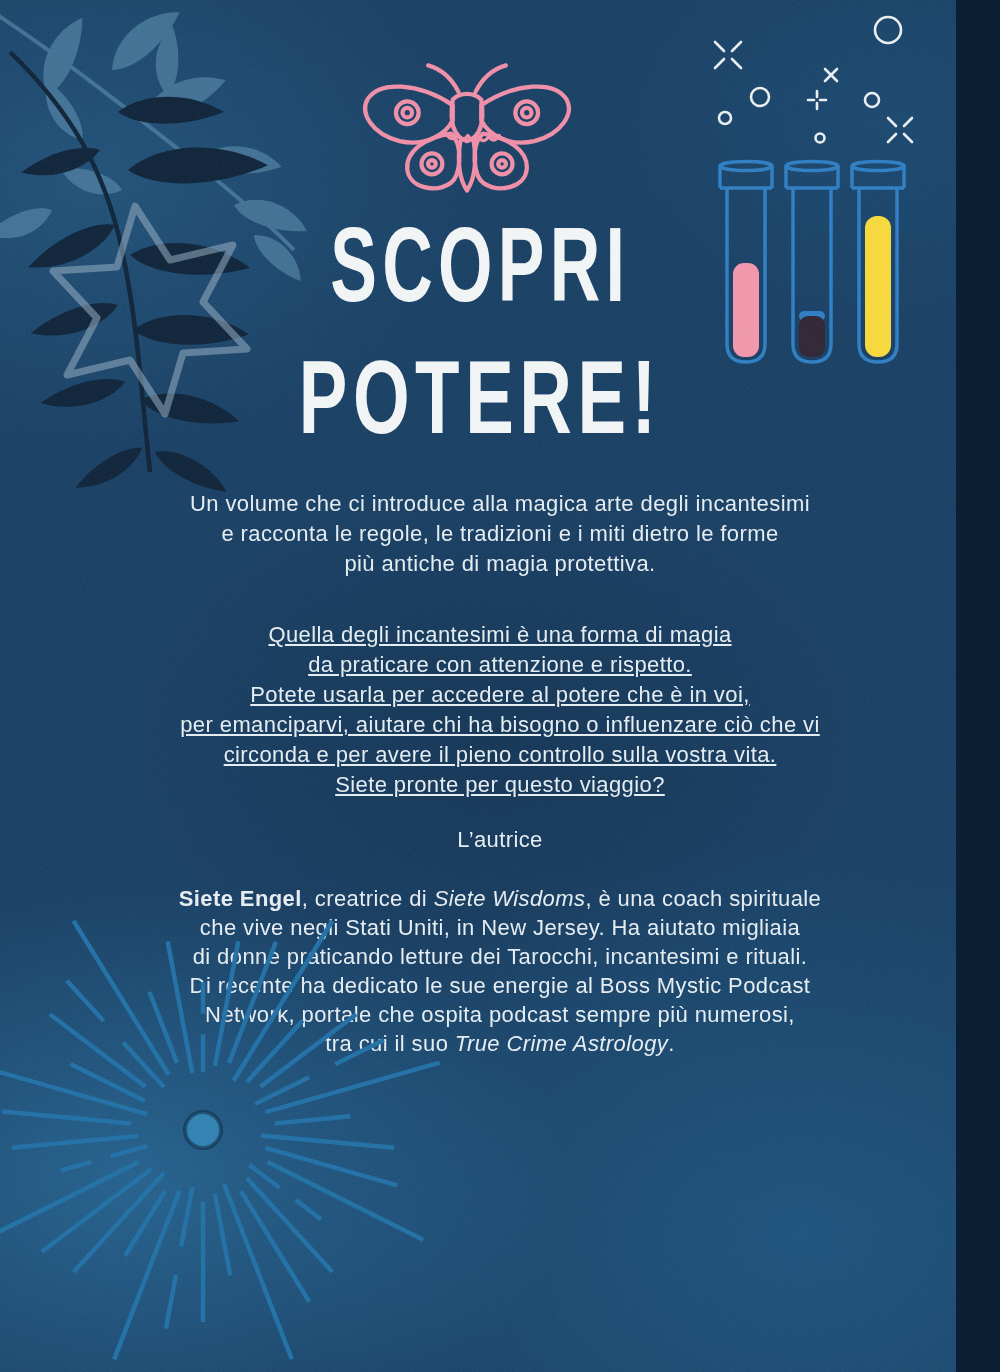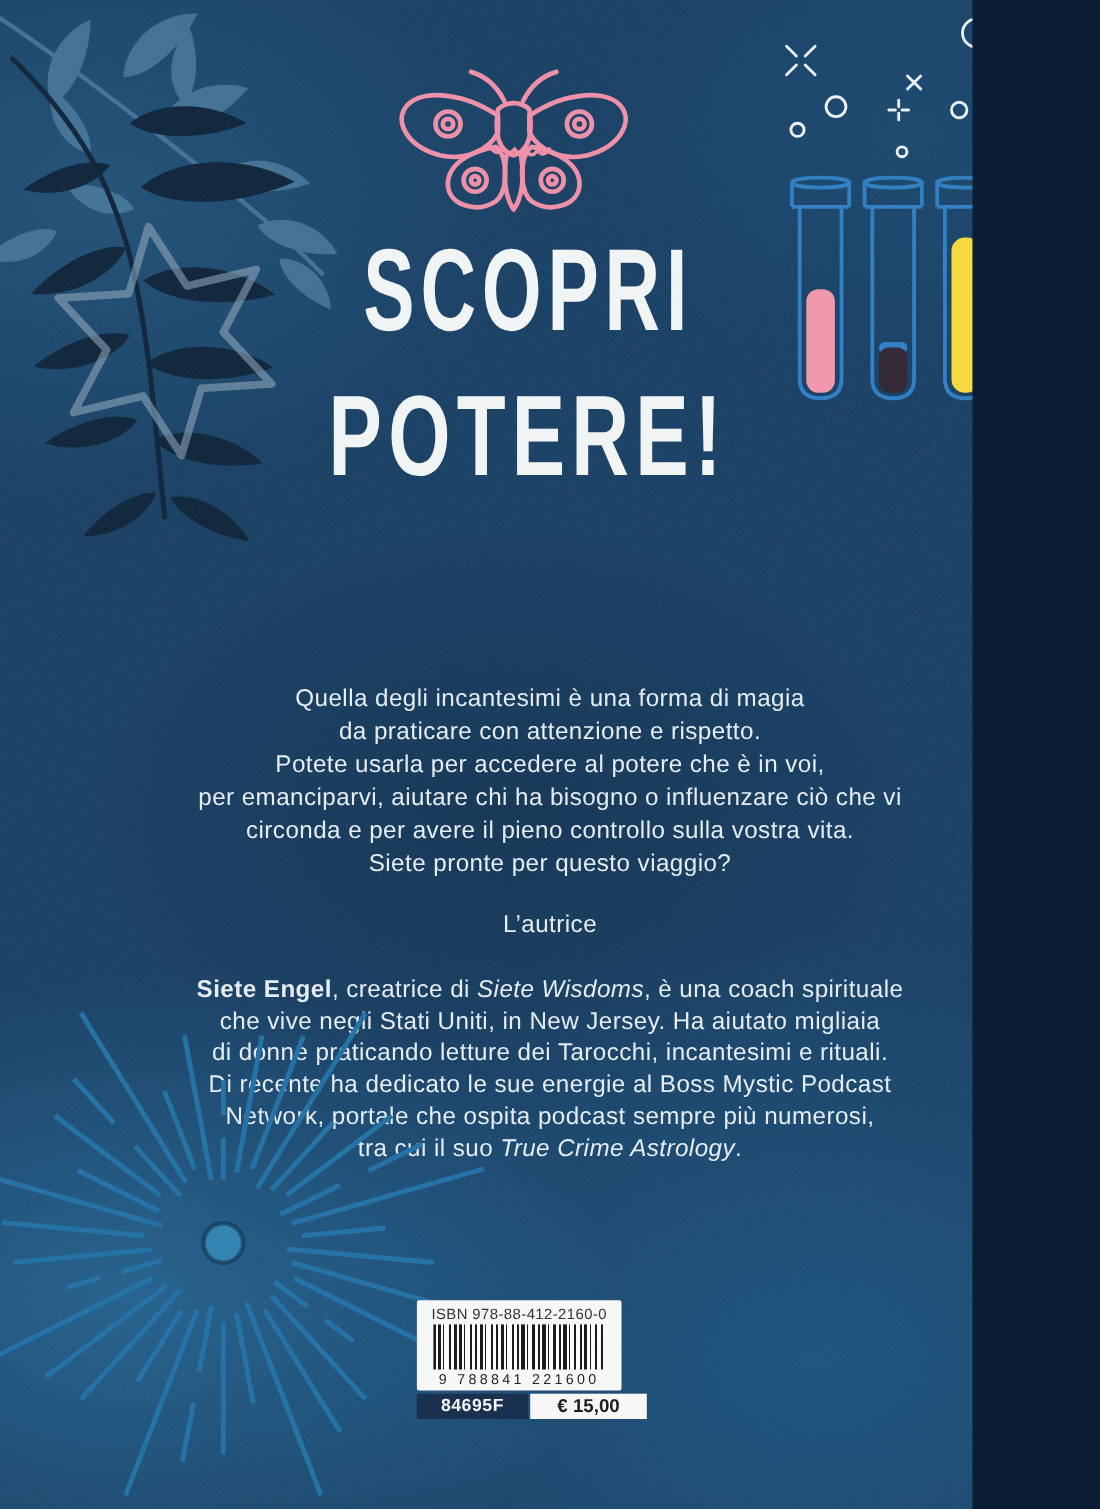--- a/index.html
+++ b/index.html
@@ -1,17 +1,17 @@
 <!DOCTYPE html>
 <html style="--page-navy: #163d62; --title-white: #f1f4f5; --title-blue: #3c77b3; --body-text: #e4ecf1; --moth-pink: #ee8da6; --tube-blue: #2c7cc1; --liquid-pink: #f095aa; --liquid-dark: #2e2332; --liquid-yellow: #f6d73a; --sparkle-white: #e9eef1; --leaf-light: #4b7da0; --leaf-dark: #0c2238; --star-gray: #93abc0; --burst-blue: #1f6ea5; --burst-center: #2e80b1; --badge-navy: #132b49; --paper-white: #f7f7f5;"><head>
 <meta charset="utf-8">
 <style>
   html,body{margin:0;padding:0;background:#0b1e33;}
   .page{
-    position:relative;width:884px;height:1372px;overflow:hidden;
+    position:relative;width:956px;height:1372px;overflow:hidden;
     font-family:"Liberation Sans",sans-serif;
     background:
       radial-gradient(620px 420px at 14% 86%, rgba(46,130,182,.50), transparent 70%),
       radial-gradient(760px 540px at 84% 90%, rgba(33,108,158,.42), transparent 72%),
       radial-gradient(560px 400px at 10% 13%, rgba(47,112,156,.35), transparent 70%),
       radial-gradient(430px 310px at 93% 9%, rgba(30,92,138,.28), transparent 70%),
       radial-gradient(520px 360px at 52% 54%, rgba(9,28,50,.30), transparent 72%),
       var(--page-navy,#163d62);
   }
   .abs{position:absolute;}
@@ -23,21 +23,21 @@
   .t1{top:211px;font-size:106px;letter-spacing:8px;color:var(--title-white,#f1f4f5);}
   .t2{top:294px;font-size:72px;letter-spacing:12px;color:var(--title-blue,#3c77b3);}
   .t2>span{transform:scaleX(.68);}
   .t3{top:345px;font-size:104px;letter-spacing:8px;color:var(--title-white,#f1f4f5);}
   .t3>span{transform:scaleX(.70);}
 
   
   .copy{position:absolute;left:100px;width:800px;margin:0;text-align:center;white-space:pre-line;
         color:var(--body-text,#e4ecf1);font-size:22px;line-height:30px;letter-spacing:.4px;font-weight:400;}
   .intro{top:489px;}
-  .desc{top:620px;}
+  .desc{top:620px;text-decoration:underline;}
   .author{top:796px;line-height:29px;}
   .author-heading{margin:0 0 1px 0;}
   .b{font-weight:700}.i{font-style:italic}
 
   
   .footer{position:absolute;left:379px;top:1182px;width:209px;display:flex;flex-direction:column;gap:3px;}
   .isbn-box{width:186px;height:82px;background:var(--paper-white,#f7f7f5);border-radius:2px;
             display:flex;flex-direction:column;align-items:center;justify-content:center;padding-top:2px;box-sizing:border-box;}
   .isbn-label{font-size:13.5px;color:#2b2b2b;letter-spacing:.4px;}
   .bars{width:156px;height:41px;margin-top:2px;
@@ -154,20 +154,23 @@
         <ellipse cx="188" cy="152" rx="26" ry="4.5"></ellipse>
         <path d="M162 152 L162 174 M214 152 L214 174 M162 174 L214 174"></path>
         <path d="M169 174 V330 Q169 348 188 348 Q207 348 207 330 V174"></path>
       </g>
     </g>
   </svg>
 
   <div class="title-line t1"><span>SCOPRI</span></div>
   <div class="title-line t3"><span>POTERE!</span></div>
 
+  <p class="copy intro">Un volume che ci introduce alla magica arte degli incantesimi
+e racconta le regole, le tradizioni e i miti dietro le forme
+più antiche di magia protettiva.</p>
   <p class="copy desc">Quella degli incantesimi è una forma di magia
 da praticare con attenzione e rispetto.
 Potete usarla per accedere al potere che è in voi,
 per emanciparvi, aiutare chi ha bisogno o influenzare ciò che vi
 circonda e per avere il pieno controllo sulla vostra vita.
 Siete pronte per questo viaggio?</p>
   <div class="copy author">
     <p class="author-heading">L’autrice</p>
     <p style="margin:0"><span class="b">Siete Engel</span><span>, creatrice di </span><span class="i">Siete Wisdoms</span><span>, è una coach spirituale
 che vive negli Stati Uniti, in New Jersey. Ha aiutato migliaia
@@ -214,31 +217,20 @@
       <line x1="147.2" y1="174.1" x2="-33.6" y2="122.7" stroke="var(--burst-blue)" stroke-width="4.5"></line>
       <line x1="144.8" y1="161.0" x2="70.5" y2="124.0" stroke="var(--burst-blue)" stroke-width="4.5"></line>
       <line x1="145.5" y1="146.6" x2="49.8" y2="74.3" stroke="var(--burst-blue)" stroke-width="4.5"></line>
       <line x1="163.9" y1="147.1" x2="123.2" y2="102.4" stroke="var(--burst-blue)" stroke-width="4.5"></line>
       <line x1="103.6" y1="81.0" x2="66.9" y2="40.7" stroke="var(--burst-blue)" stroke-width="4.5"></line>
       <line x1="168.8" y1="134.7" x2="73.5" y2="-19.2" stroke="var(--burst-blue)" stroke-width="4.5"></line>
       <line x1="177.0" y1="122.9" x2="149.5" y2="52.0" stroke="var(--burst-blue)" stroke-width="4.5"></line>
       <line x1="192.3" y1="133.0" x2="167.7" y2="1.3" stroke="var(--burst-blue)" stroke-width="4.5"></line>
     </svg>
 
-  <div class="footer">
-    <div class="isbn-box">
-      <div class="isbn-label">ISBN 978-88-412-2160-0</div>
-      <div class="bars"></div>
-      <div class="digits">9 788841 221600</div>
-    </div>
-    <div class="code-row">
-      <div class="code-badge">84695F</div>
-      <div class="price-badge">€ 15,00</div>
-    </div>
-  </div>
 
   <svg class="noise">
     <filter id="grain">
       <feTurbulence type="fractalNoise" baseFrequency="0.7" numOctaves="2" stitchTiles="stitch"></feTurbulence>
       <feColorMatrix type="saturate" values="0"></feColorMatrix>
     </filter>
     <rect width="100%" height="100%" filter="url(#grain)"></rect>
   </svg>
 </div>
 

